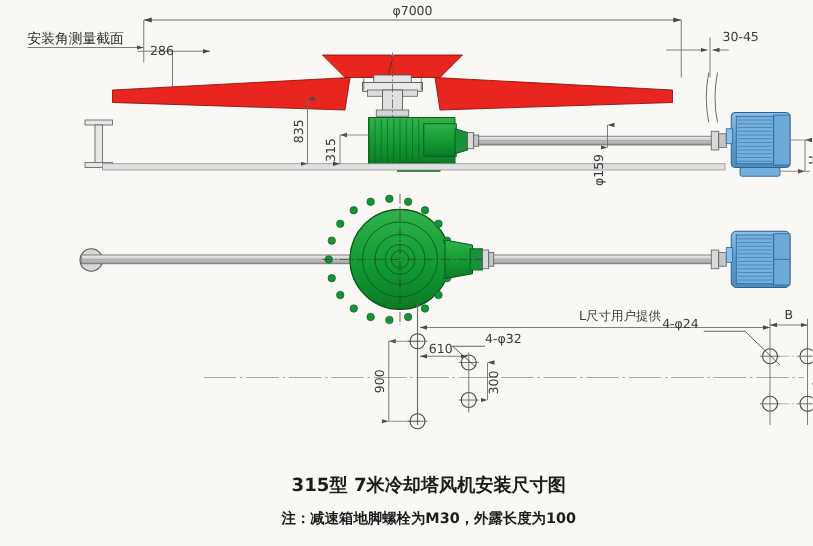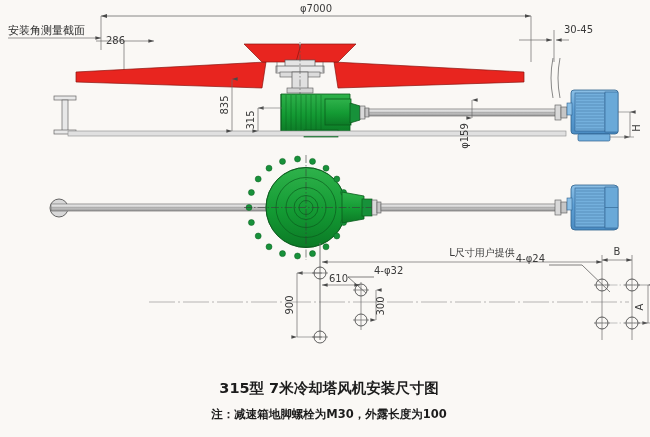--- a/index.html
+++ b/index.html
@@ -3,21 +3,21 @@
 <meta charset="utf-8">
 <style>
   html,body{margin:0;padding:0;}
   body{
     width:650px;height:437px;
     background:#faf8f5;
     font-family:"DejaVu Sans","Liberation Sans",sans-serif;
     overflow:hidden;
     position:relative;
   }
-  #drawing-root{position:absolute;left:4px;top:0;width:565px;height:437px;text-align:right;}
+  #drawing-root{position:absolute;left:18px;top:0;width:565px;height:437px;text-align:right;}
   svg{display:block;}
   .dimtxt{font-family:"DejaVu Sans","Liberation Sans",sans-serif;font-size:10px;fill:#3a3a3a;}
   .cntxt{font-family:"DejaVu Sans","Liberation Sans",sans-serif;font-size:10px;fill:#3a3a3a;}
   .title-txt{font-family:"DejaVu Sans","Liberation Sans",sans-serif;font-size:14.5px;fill:#1c1c1c;font-weight:bold;}
   .note-txt{font-family:"DejaVu Sans","Liberation Sans",sans-serif;font-size:11.5px;fill:#1c1c1c;font-weight:bold;}
   .lbl{font-family:"DejaVu Sans","Liberation Sans",sans-serif;font-size:11px;fill:#2a2a2a;}
 </style>
 </head>
 <body>
 

